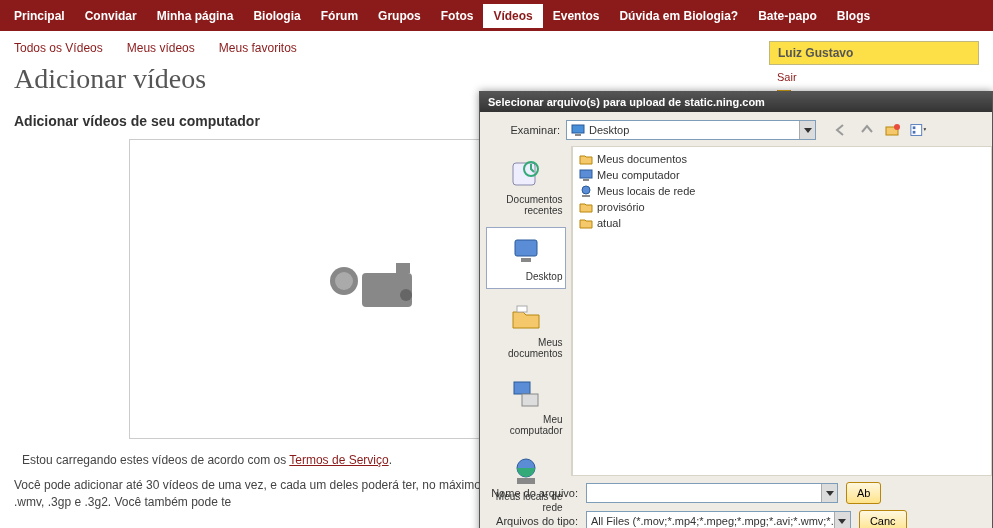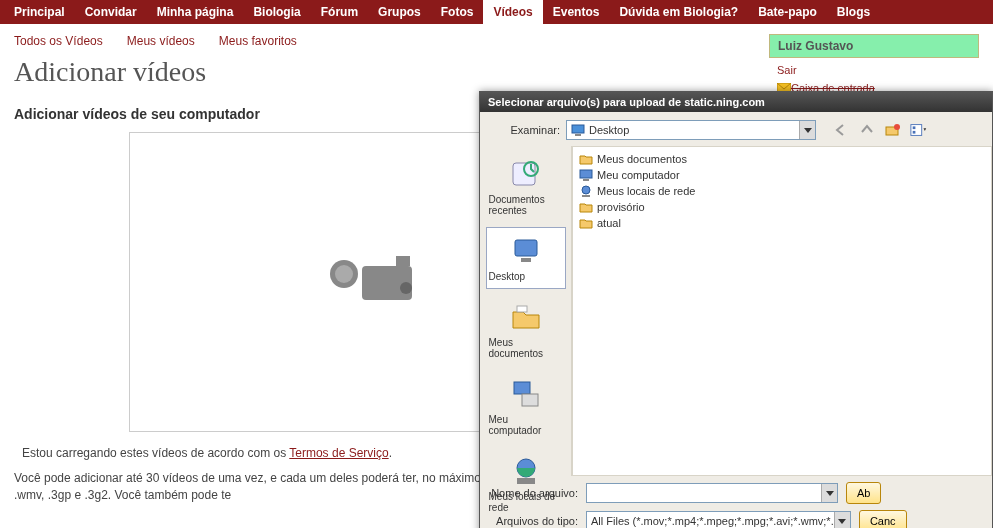--- a/index.html
+++ b/index.html
@@ -1,18 +1,18 @@
 <!DOCTYPE html>
 <html><head>
 <meta charset="utf-8">
 <style>
   * { box-sizing: border-box; margin: 0; padding: 0; }
   body { font-family: Arial, sans-serif; font-size: 12px; color: #333; background: #fff; position: relative; width: 993px; height: 528px; overflow: hidden; }
 
-  .topnav { background: #8b1a1a; height: 24px; display: flex; align-items: center; padding: 0 4px; }
+  .topnav { background: #8b1a1a; height: 31px; display: flex; align-items: center; padding: 0 4px; }
   .topnav-item { color: #fff; font-weight: bold; font-size: 12px; padding: 5px 10px; cursor: pointer; }
   .topnav-item.active { background: #fff; color: #8b1a1a; }
 
   .content { display: flex; padding: 10px 14px; }
   .main-col { flex: 1; }
   .side-col { width: 210px; margin-left: 20px; }
 
   .subnav { display: flex; gap: 24px; font-size: 12px; margin-bottom: 8px; }
   .subnav a { color: #8b1a1a; text-decoration: none; cursor: pointer; }
 
@@ -21,39 +21,39 @@
   .section-title { font-size: 14px; font-weight: bold; color: #333; margin-bottom: 10px; }
 
   .dropzone { border: 1px solid #ccc; width: 490px; height: 300px; margin-left: 115px; display: flex; flex-direction: column; align-items: center; justify-content: center; }
   .cam-icon { width: 100px; height: 60px; margin-bottom: 8px; }
   .add-link { color: #8b1a1a; font-weight: bold; text-decoration: underline; text-align: center; font-size: 13px; cursor: pointer; }
 
   .agree-text { font-size: 12px; color: #444; margin-top: 14px; margin-left: 8px; }
   .agree-text a { color: #8b1a1a; text-decoration: underline; cursor: pointer; }
   .limits-text { font-size: 12px; color: #444; margin-top: 10px; line-height: 1.4; }
 
-  .userbox-header { background: #86efac; border: 1px solid #c0b87d; padding: 4px 8px; font-weight: bold; color: #555; }
+  .userbox-header { background: #fde047; border: 1px solid #c0b87d; padding: 4px 8px; font-weight: bold; color: #555; }
   .userbox-body { padding: 6px 8px; font-size: 11px; }
   .logout-link { color: #8b1a1a; text-decoration: none; cursor: pointer; }
   .inbox-row { display: flex; align-items: center; gap: 0; margin-top: 6px; color: #8b1a1a; text-decoration: line-through; }
   .mail-icon { width: 14px; height: 10px; }
 
   
   .filedialog { position: absolute; left: 479px; top: 91px; width: 514px; height: 507px; border: 1px solid #555; background: #efece5; box-shadow: 0 0 8px rgba(0,0,0,.4); font-size: 11px; }
   .fd-title { background: linear-gradient(#555, #333); color: #fff; padding: 4px 8px; font-size: 11px; font-weight: bold; }
   .fd-lookrow { display: flex; align-items: center; padding: 8px 6px 6px; gap: 6px; }
   .fd-label { text-align: right; min-width: 74px; }
   .fd-combo { flex: 0 0 250px; height: 20px; border: 1px solid #7e9db9; background: #fff; display: flex; align-items: center; padding: 0 4px; gap: 4px; position: relative; }
   .fd-combo .dd { position: absolute; right: 0; top: 0; width: 16px; height: 100%; background: #dcdcdc; border-left: 1px solid #aaa; display:flex; align-items:center; justify-content:center; }
   .fd-toolicons { display: flex; gap: 8px; margin-left: 10px; color: #888; }
   .fd-toolicons span { width: 18px; height: 18px; display: inline-flex; align-items: center; justify-content: center; cursor: pointer; }
 
   .fd-body { display: flex; height: 330px; }
   .fd-sidebar { width: 92px; background: #efece5; border-right: 1px solid #d8d4c8; padding: 4px 2px; display: flex; flex-direction: column; gap: 4px; align-items: center; }
-  .fd-side-item { width: 80px; padding: 6px 2px; text-align: left; cursor: pointer; border: 1px solid transparent; }
+  .fd-side-item { width: 80px; padding: 6px 2px; text-align: right; cursor: pointer; border: 1px solid transparent; }
   .fd-side-item.selected { border: 1px solid #9aa7c4; background: #fff; }
   .fd-side-icon { width: 34px; height: 34px; margin: 0 auto 3px; display: block; }
   .fd-side-label { font-size: 10px; line-height: 1.1; }
 
   .fd-list { flex: 1; background: #fff; border: 1px solid #d8d4c8; margin: 0 0 0 0; padding: 4px 6px; overflow: auto; }
   .fd-file { display: flex; align-items: center; gap: 4px; padding: 1px 0; cursor: pointer; }
   .fd-file-icon { width: 14px; height: 14px; }
 
   .fd-bottom { padding: 6px; }
   .fd-bottom-row { display: flex; align-items: center; gap: 8px; margin-bottom: 6px; }

